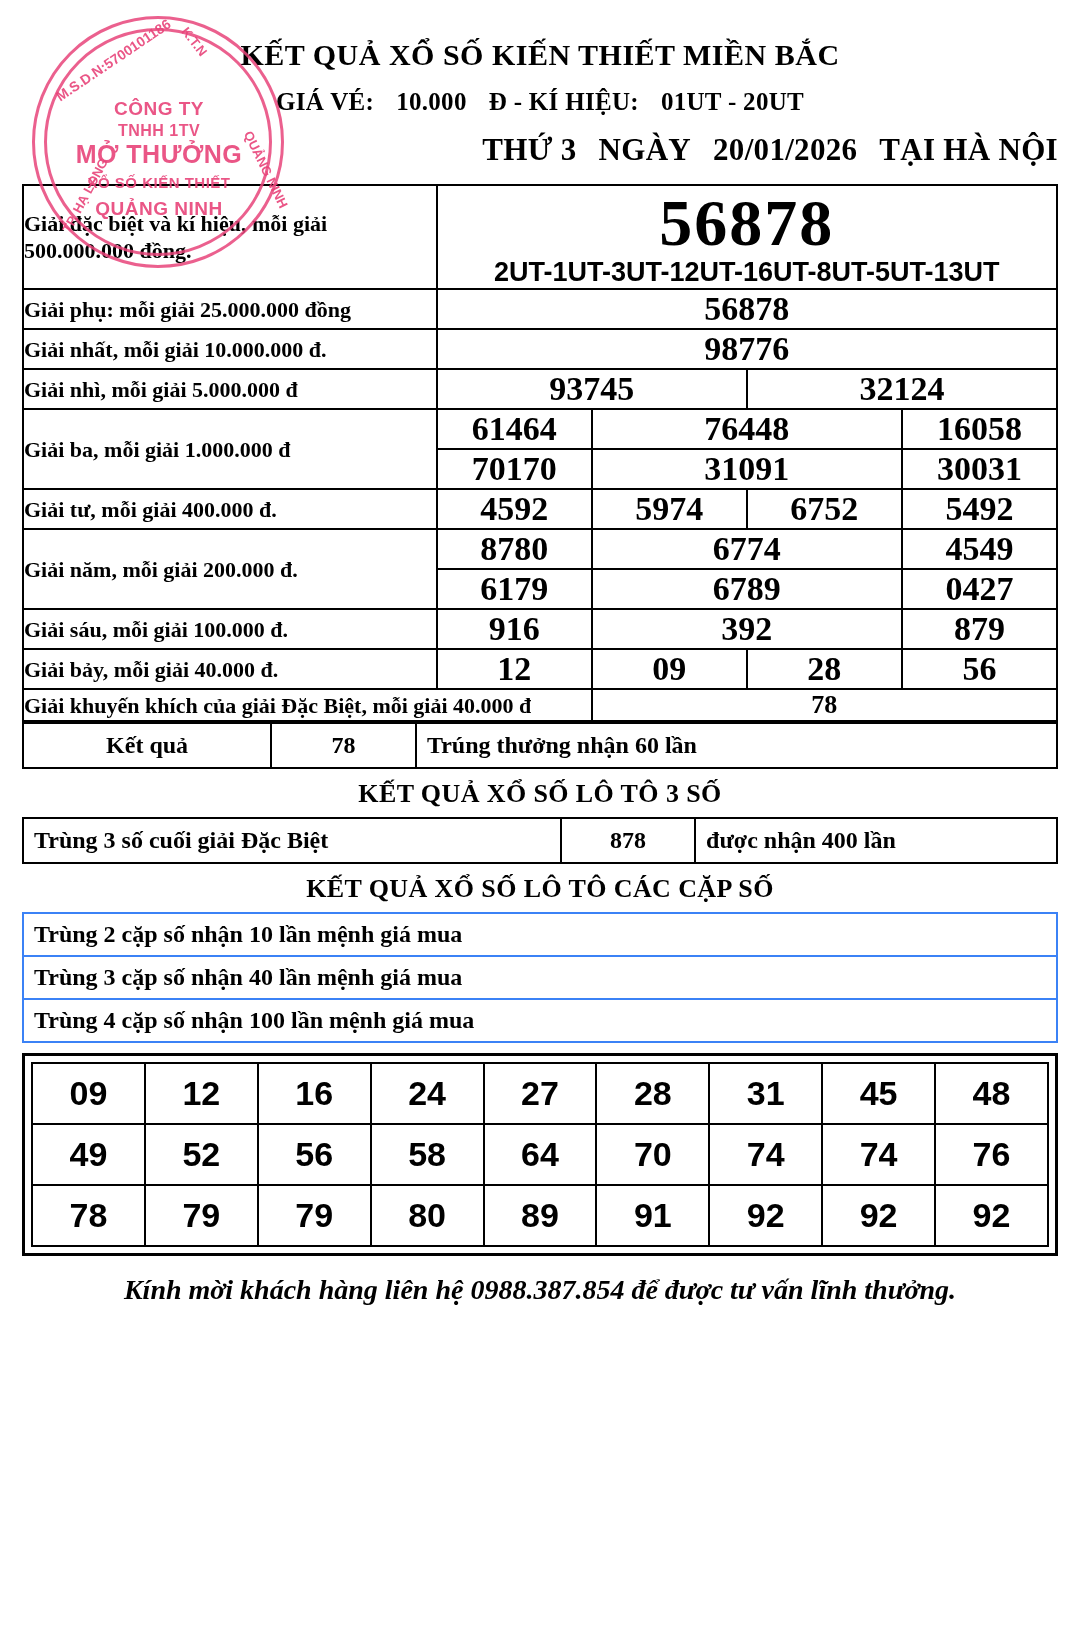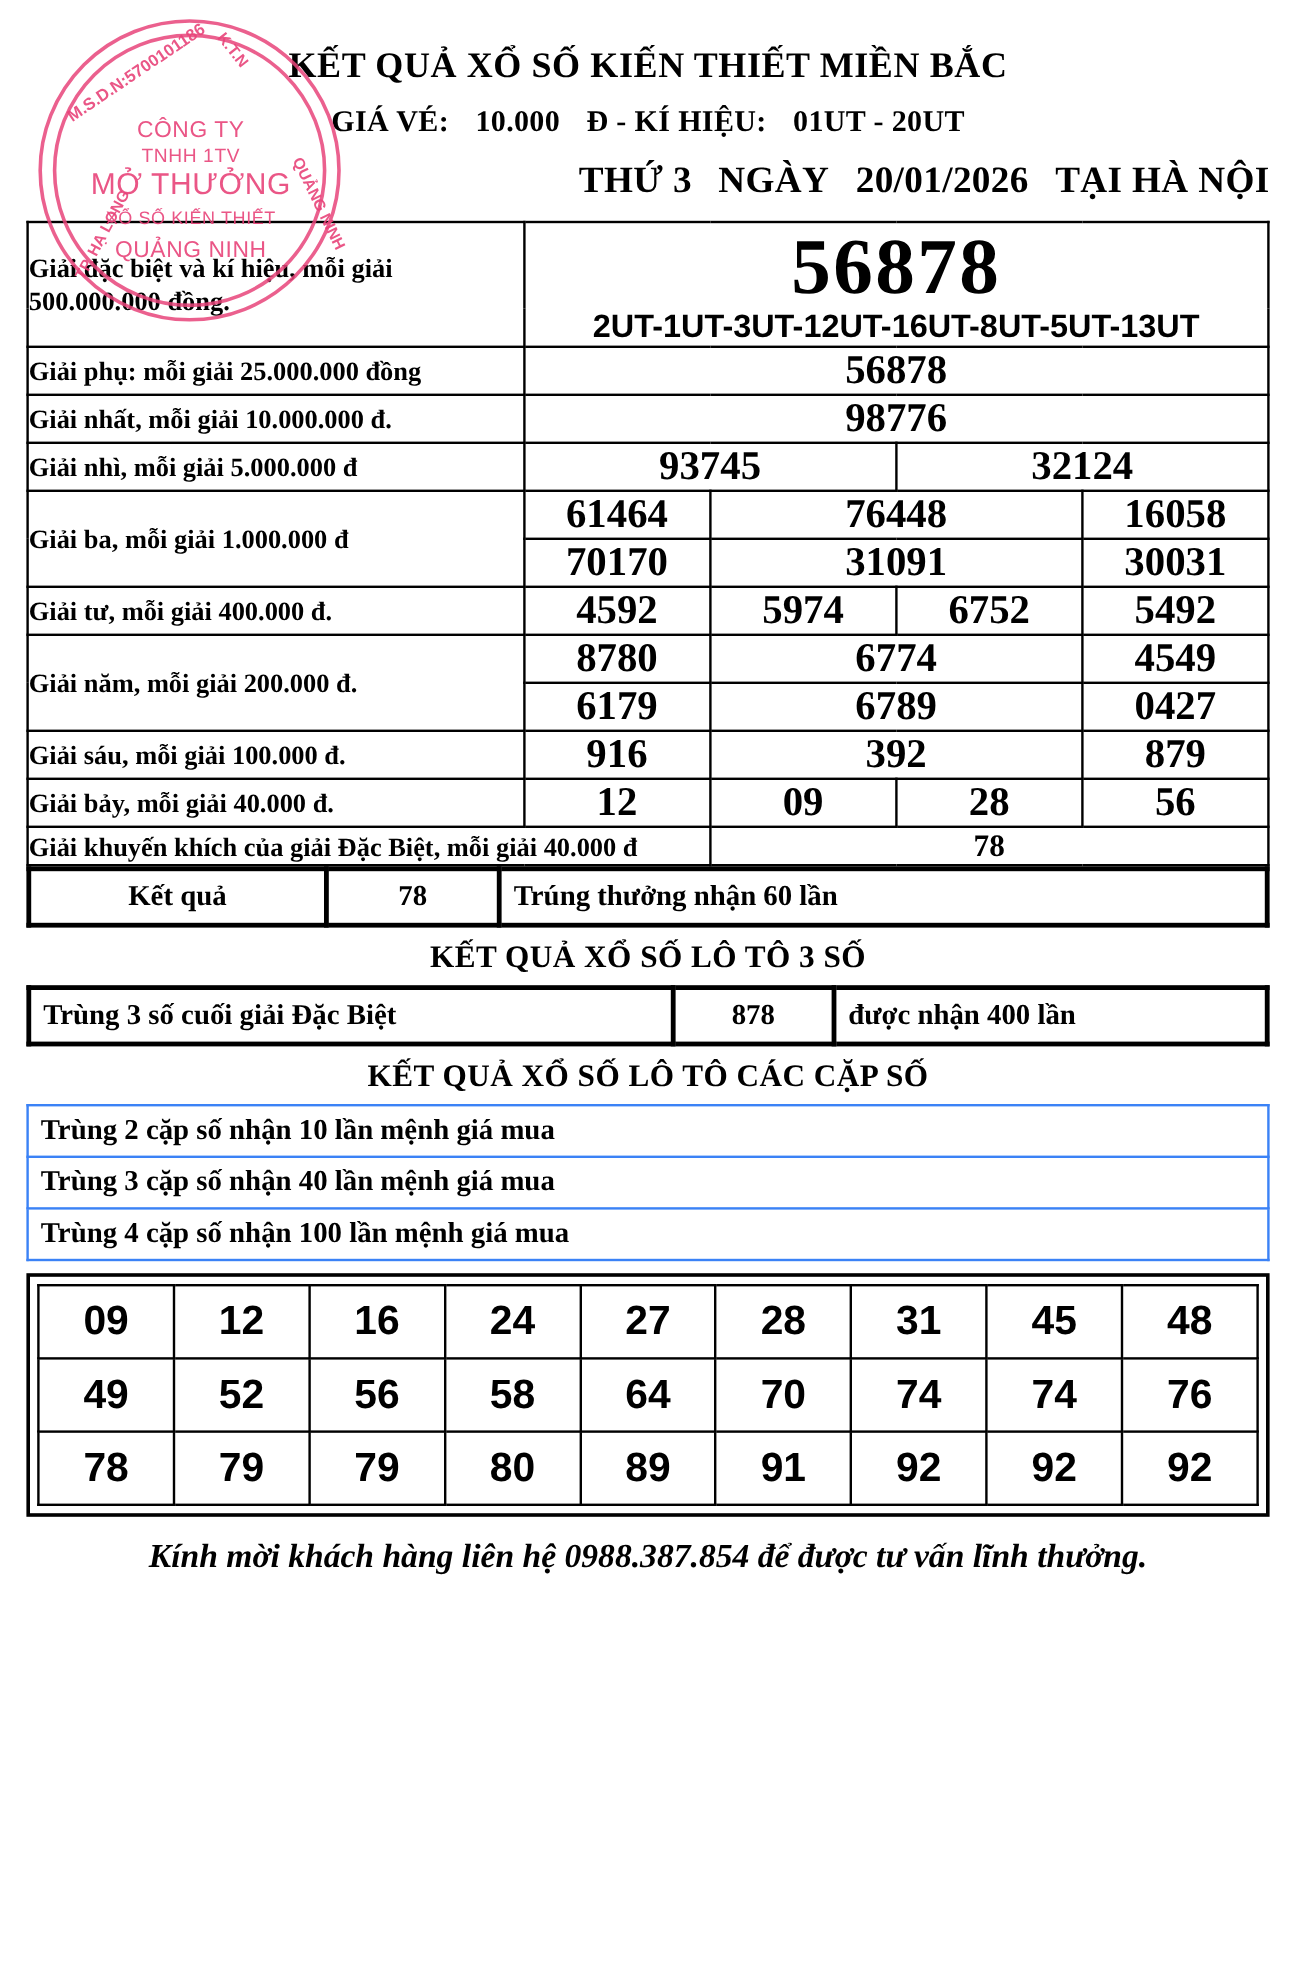--- a/index.html
+++ b/index.html
@@ -41,21 +41,21 @@
     opacity: .85;
   }
   .ring1 { left: 4px;  top: 4px;  width: 246px; height: 246px; }
   .ring2 { left: 16px; top: 16px; width: 222px; height: 222px; border-width: 2px; }
   .stamp-text {
     position: absolute;
     width: 100%;
     text-align: center;
     color: #e8447a;
     font-family: "Liberation Sans", sans-serif;
-    font-weight: normal;
+    font-weight: bold;
     letter-spacing: .5px;
     opacity: .9;
   }
   .st-company { top: 86px;  font-size: 19px; }
   .st-tnhh    { top: 110px; font-size: 16px; }
   .st-mo      { top: 128px; font-size: 25px; }
   .st-xs      { top: 162px; font-size: 15px; }
   .st-prov    { top: 186px; font-size: 19px; }
   .st-arc {
     position: absolute;
@@ -145,21 +145,21 @@
     margin: 10px 0 8px 0;
     letter-spacing: .4px;
   }
 
   table.band {
     width: 100%;
     border-collapse: collapse;
     table-layout: fixed;
   }
   table.band td {
-    border: 4px solid #000000;
+    border: 2px solid #000000;
     font-size: 24px;
     font-weight: bold;
     padding: 8px 10px;
   }
   td.ctr { text-align: center; }
 
   
   table.pairs {
     width: 100%;
     border-collapse: collapse;

